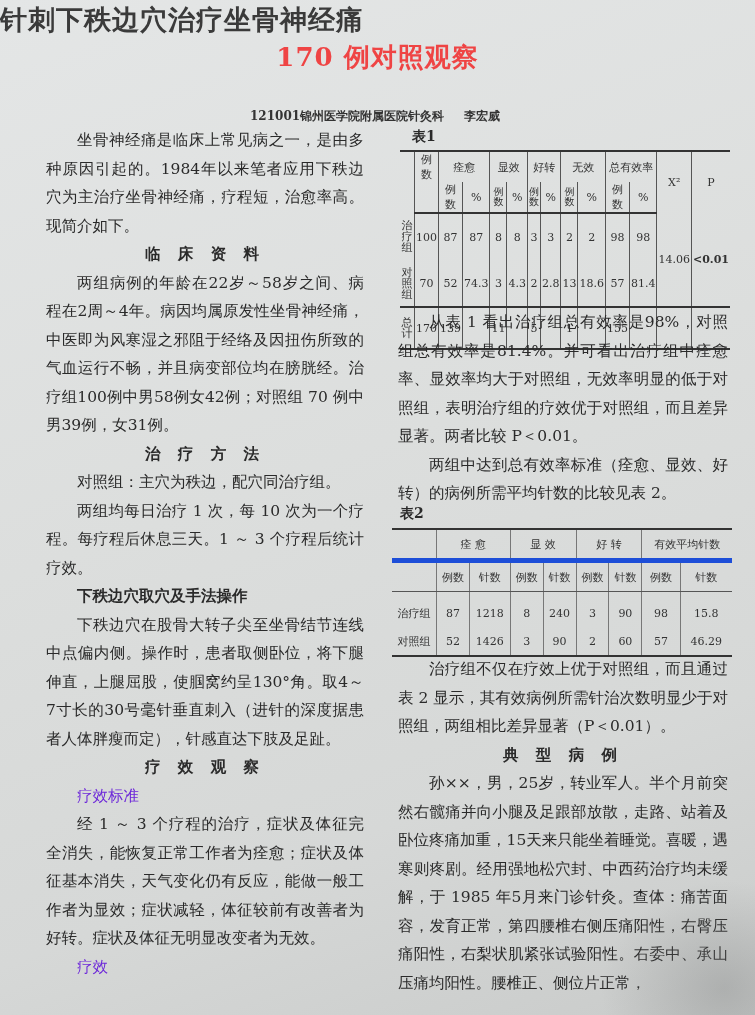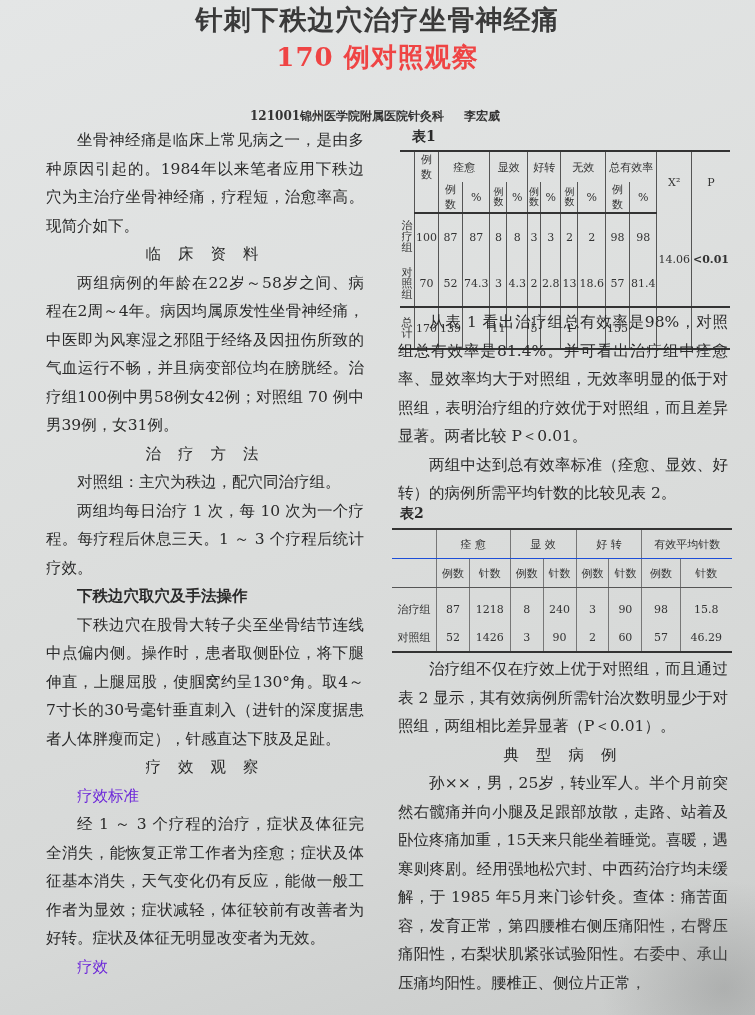--- a/index.html
+++ b/index.html
@@ -5,52 +5,52 @@
     html, body { margin: 0; padding: 0; }
     body {
       width: 755px; height: 1015px; overflow: hidden;
       background: linear-gradient(160deg, #e4e6e6 0%, #dcdedd 45%, #d6d8d7 75%, #c9cbca 100%);
       font-family: "DejaVu Serif", "Liberation Serif", serif;
       color: #2a2a2a;
       position: relative;
     }
     .page { position: absolute; left: 0; top: 0; width: 755px; height: 1015px; }
     .title1 {
-      position: absolute; top: 2px; left: 0; width: 755px; text-align: center;
+      position: absolute; top: 2px; left: 0; width: 755px; 
       font-size: 27px; font-weight: bold; letter-spacing: 1px; color: #3a3a3a;
     }
     .title2 {
       position: absolute; top: 40px; left: 0; width: 755px; text-align: center;
       font-size: 26px; font-weight: bold; letter-spacing: 1px; color: #ef4444;
     }
     .author {
       position: absolute; top: 88px; left: 250px; font-size: 12px; font-weight: bold; color: #333; margin-top: 20px;
     }
     .author .name { margin-left: 20px; }
     .col { position: absolute; font-size: 15.5px; line-height: 28.5px; text-align: justify; }
     .col-left { left: 46px; top: 126px; width: 318px; }
     .col-right { left: 398px; top: 308px; width: 330px; }
     .p { text-indent: 2em; margin: 0; }
-    .h { text-align: center; font-weight: normal; letter-spacing: 6px; margin: 0; }
+    .h { text-align: center; font-weight: bold; letter-spacing: 6px; margin: 0; }
     .sub { text-indent: 2em; margin: 0; font-weight: bold; }
     .faint { color: #6d28d9; }
     .tlabel { position: absolute; font-size: 14px; font-weight: bold; }
     table { border-collapse: collapse; position: absolute; font-size: 11px; color: #333; }
     table.t1 { left: 400px; top: 150px; width: 330px; border-top: 2px solid #333; border-bottom: 2px solid #333; }
     table.t1 td { border-left: 1px solid #555; text-align: center; padding: 0 1px; height: 22px; }
     table.t1 tr.hdr2 td { border-bottom: 2px solid #333; }
     table.t1 td.rh { border-left: none; width: 14px; font-size: 11px; line-height: 11px; }
     table.t1 tr.body td { height: 46px; }
     table.t1 tr.body2 td { border-bottom: 2px solid #333; }
     table.t1 tr.total td { height: 40px; }
     table.t1 td.vs { font-size: 10px; line-height: 10px; }
     table.t2 { left: 392px; top: 528px; width: 340px; border-top: 2px solid #333; border-bottom: 2px solid #333; }
     table.t2 td { text-align: center; height: 26px; border-left: 1px solid #777; }
     table.t2 td:first-child { border-left: none; width: 42px; }
-    table.t2 tr.hdr1 td { border-bottom: 1px solid #1d4ed8; }
+    table.t2 tr.hdr1 td { border-bottom: 5px solid #1d4ed8; }
     table.t2 tr.hdr2 td { border-bottom: 1px solid #555; }
     table.t2 tr.r1 td { padding-top: 8px; }
     .shadow {
       position: absolute; left: 600px; top: 880px; width: 155px; height: 135px;
       background: radial-gradient(ellipse at 80% 80%, rgba(120,122,122,0.35), rgba(0,0,0,0) 70%);
       pointer-events: none;
     }
   </style>
 </head>
 <body>

